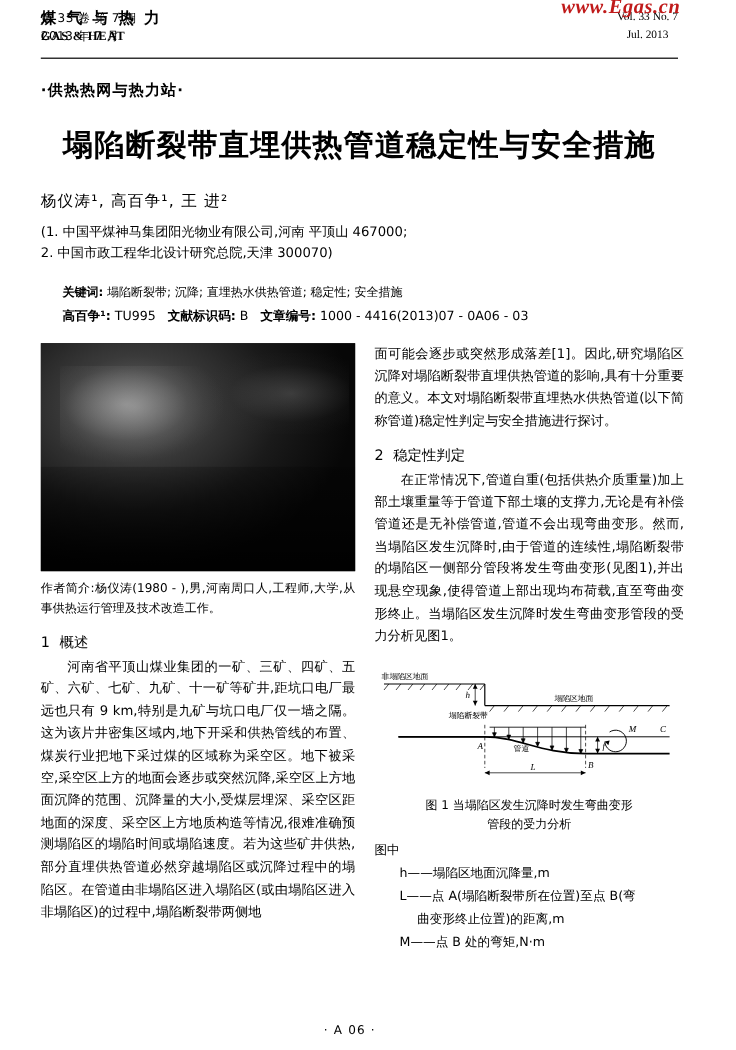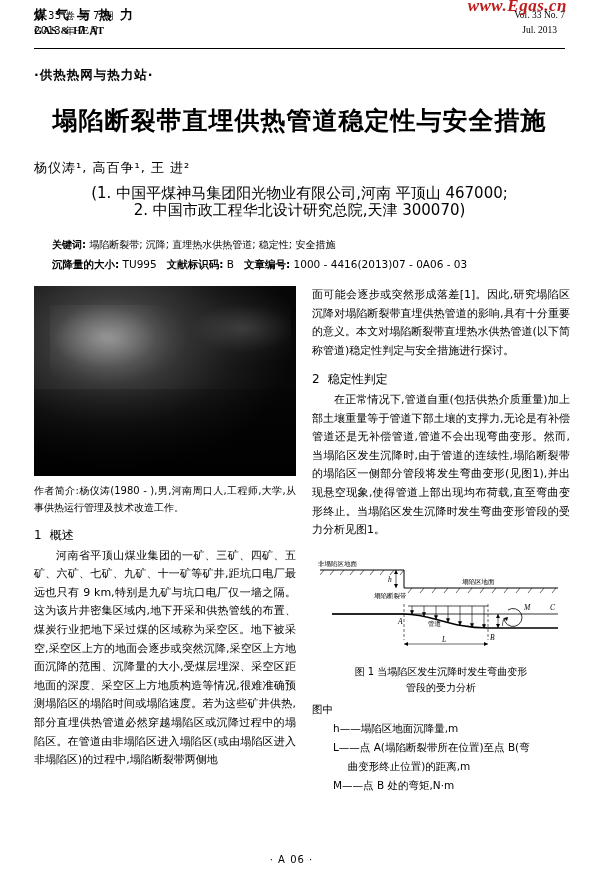--- a/index.html
+++ b/index.html
@@ -100,22 +100,21 @@
     letter-spacing: 1px;
     margin-top: 20px;
     font-family: "DejaVu Sans", sans-serif;
   }
   .authors {
     font-size: 13px;
     margin-top: 22px;
     letter-spacing: 1px;
   }
   .affil {
-    text-align: center;
-    font-size: 15px;
+    font-size: 11px;
     line-height: 17px;
     margin-top: 8px;
   }
 
   
   .abs {
     font-size: 10.5px;
     line-height: 20px;
     margin-top: 14px;
     padding: 0 18px;
@@ -257,21 +256,21 @@
   <div class="affil">
     <div>(1. 中国平煤神马集团阳光物业有限公司,河南 平顶山 467000;</div>
     <div>2. 中国市政工程华北设计研究总院,天津 300070)</div>
   </div>
 
   <div class="kw">
     <span class="lead">关键词:</span>
     <span>塌陷断裂带;  沉降;  直埋热水供热管道;  稳定性;  安全措施</span>
   </div>
   <div class="clsline">
-    <span class="lead">沉降量的大小:</span>
+    <span class="lead">高百争¹:</span>
     <span>TU995</span>&nbsp;&nbsp;
     <span class="lead">文献标识码:</span>
     <span>B</span>&nbsp;&nbsp;
     <span class="lead">文章编号:</span>
     <span>1000 - 4416(2013)07 - 0A06 - 03</span>
   </div>
 
   <div class="cols">
 
     <div class="col">

